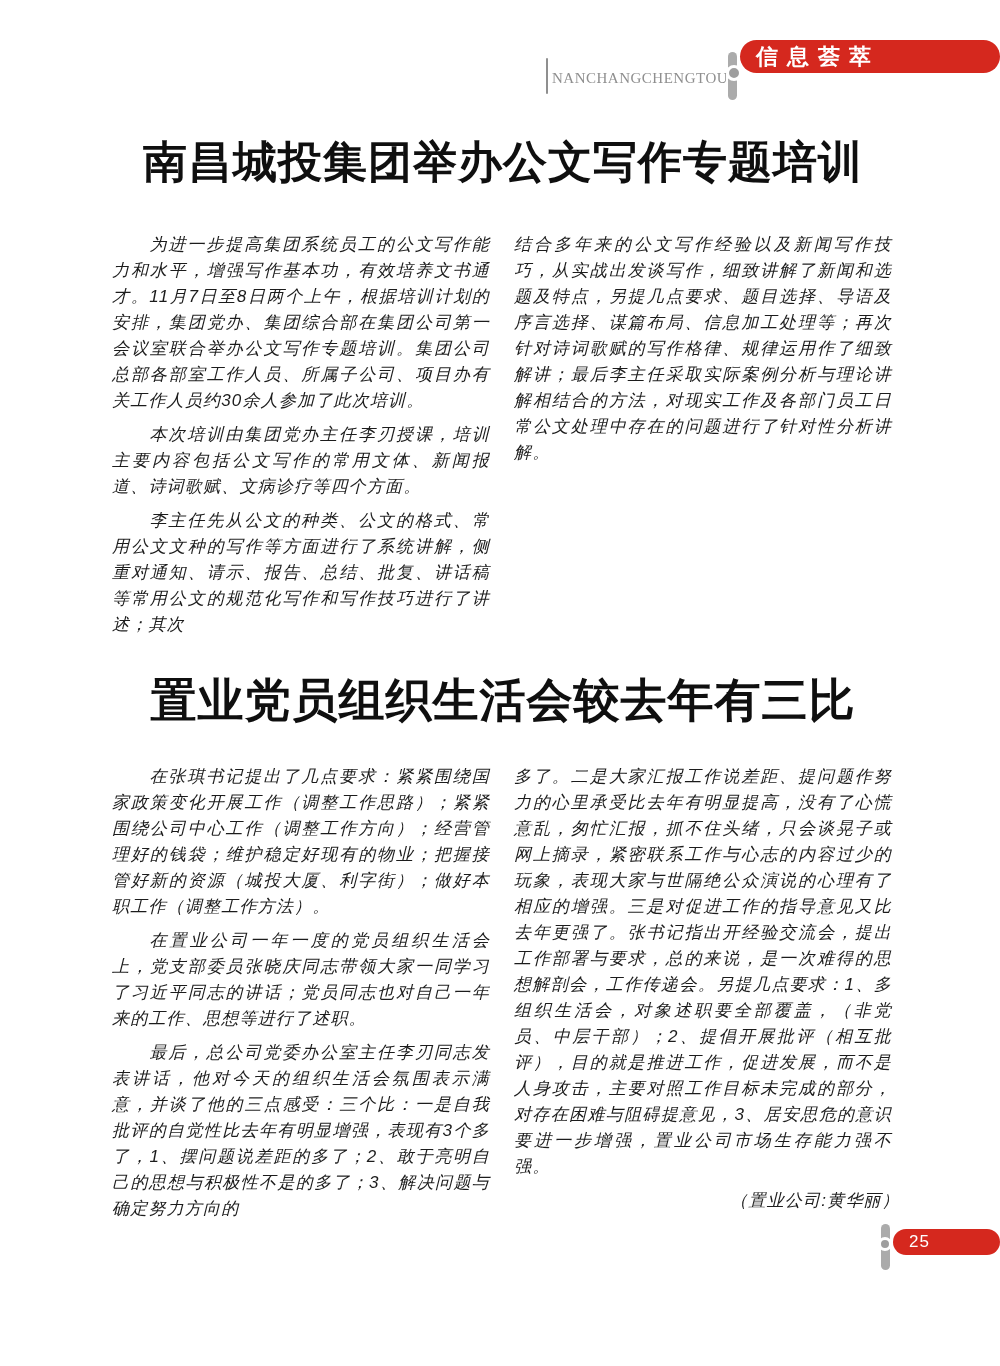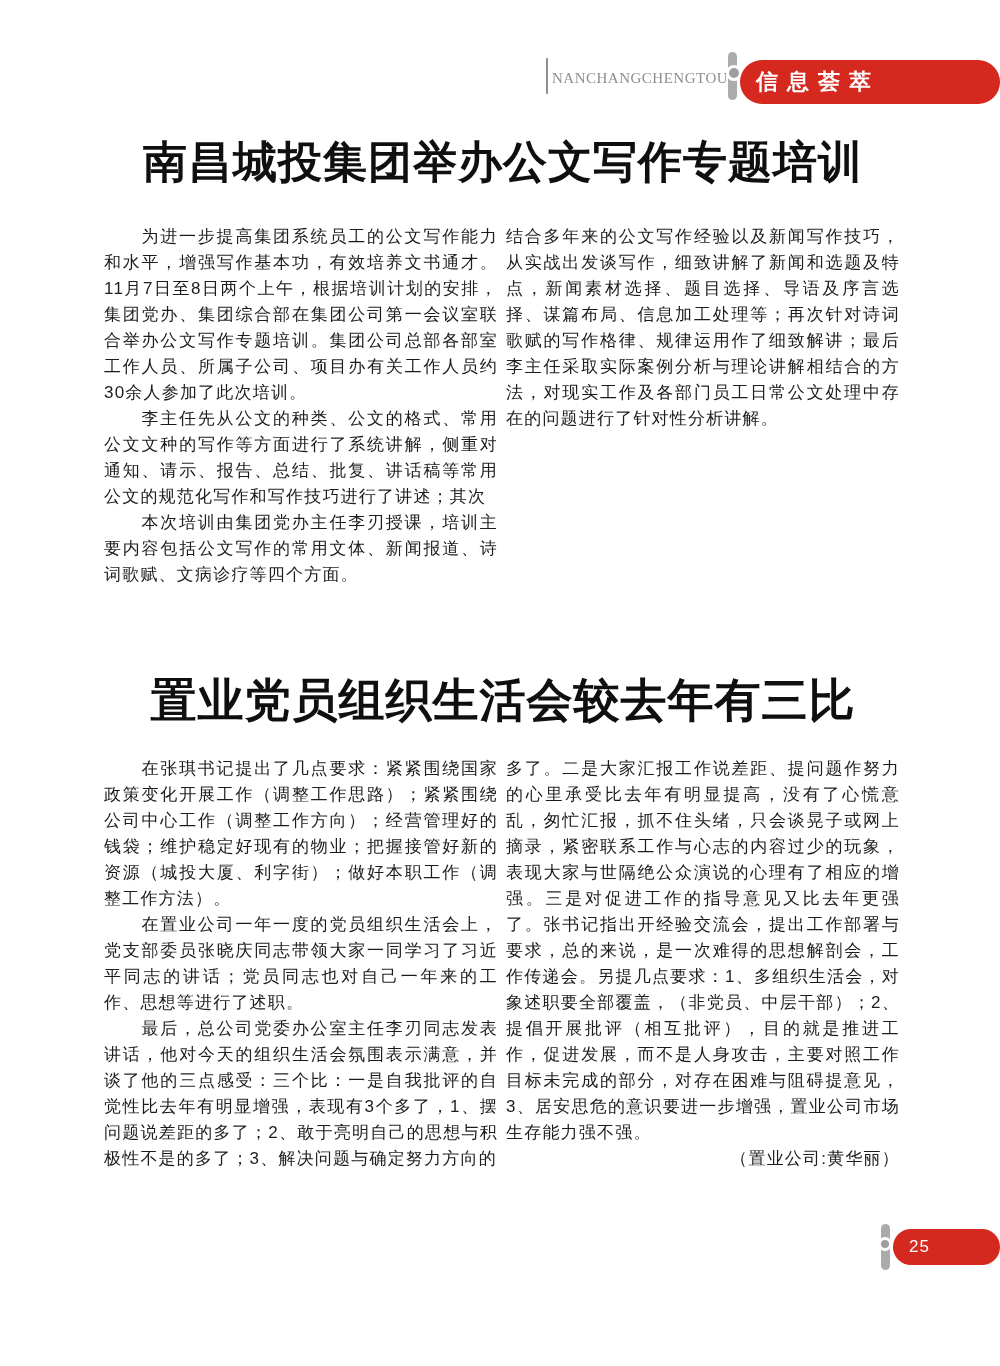--- a/index.html
+++ b/index.html
@@ -35,21 +35,21 @@
     position:absolute;left:728px;top:52px;width:9px;height:48px;
     background:var(--bar-gray);
   }
   .mast-dot{
     position:absolute;left:726px;top:65px;width:16px;height:16px;
     border-radius:50%;
     background:var(--dot-gray);
     border:3px solid #ffffff;
   }
   .banner{
-    position:absolute;left:740px;top:60px;right:0;height:44px;
+    position:absolute;left:740px;top:40px;right:0;height:33px;
     background:var(--accent-red);
     display:flex;align-items:center;
     padding-left:16px;
   }
   .banner .label{
     color:#ffffff;font-size:22px;font-weight:bold;
     letter-spacing:9px;white-space:nowrap;
   }
 
   
@@ -69,43 +69,43 @@
     font-size:17px;line-height:26px;
     letter-spacing:1.2px;
     text-align:justify;text-justify:inter-character;
     color:var(--body-text);
     font-weight:500;
   }
   .art1-left{left:104px;top:224px;}
   .art1-right{left:506px;top:224px;}
   .art2-left{left:104px;top:756px;}
   .art2-right{left:506px;top:756px;}
-  .para{margin:0;text-indent:2.2em;}
+  .para{margin:8px;text-indent:2.2em;font-style:italic;}
   .para.cont{text-indent:0;}
   .byline{
     margin:30px 0 0 0;
     text-align:right;
     text-indent:0;
     letter-spacing:1.2px;
   }
-  .byline.tight{margin-top:0;}
+  .byline.tight{margin-top:0;font-style:italic;}
 
   
   .foot-vbar{
     position:absolute;left:881px;top:1224px;width:9px;height:46px;
     background:var(--bar-gray);
   }
   .foot-dot{
     position:absolute;left:878px;top:1237px;width:14px;height:14px;
     border-radius:50%;
     background:var(--dot-gray);
     border:3px solid #ffffff;
   }
   .foot-block{
-    position:absolute;left:893px;top:1229px;right:0;height:36px;
+    position:absolute;left:893px;top:1229px;right:0;height:26px;
     background:var(--accent-red);
     display:flex;align-items:center;
     padding-left:16px;
   }
   .foot-block .num{
     color:#ffffff;font-size:17px;letter-spacing:1px;
   }
 </style>
 </head>
 <body>
@@ -117,26 +117,26 @@
   <div class="mast-vbar"></div>
   <div class="mast-dot"></div>
   <div class="banner">
     <span class="label">信息荟萃</span>
   </div>
 
   <h1 class="title t1">南昌城投集团举办公文写作专题培训</h1>
 
   <div class="col art1-left">
     <p class="para">为进一步提高集团系统员工的公文写作能力和水平，增强写作基本功，有效培养文书通才。11月7日至8日两个上午，根据培训计划的安排，集团党办、集团综合部在集团公司第一会议室联合举办公文写作专题培训。集团公司总部各部室工作人员、所属子公司、项目办有关工作人员约30余人参加了此次培训。</p>
+    <p class="para">本次培训由集团党办主任李刃授课，培训主要内容包括公文写作的常用文体、新闻报道、诗词歌赋、文病诊疗等四个方面。</p>
     <p class="para">李主任先从公文的种类、公文的格式、常用公文文种的写作等方面进行了系统讲解，侧重对通知、请示、报告、总结、批复、讲话稿等常用公文的规范化写作和写作技巧进行了讲述；其次</p>
-    <p class="para">本次培训由集团党办主任李刃授课，培训主要内容包括公文写作的常用文体、新闻报道、诗词歌赋、文病诊疗等四个方面。</p>
   </div>
 
   <div class="col art1-right">
-    <p class="para cont">结合多年来的公文写作经验以及新闻写作技巧，从实战出发谈写作，细致讲解了新闻和选题及特点，新闻素材选择、题目选择、导语及序言选择、谋篇布局、信息加工处理等；再次针对诗词歌赋的写作格律、规律运用作了细致解讲；最后李主任采取实际案例分析与理论讲解相结合的方法，对现实工作及各部门员工日常公文处理中存在的问题进行了针对性分析讲解。</p>
+    <p class="para cont">结合多年来的公文写作经验以及新闻写作技巧，从实战出发谈写作，细致讲解了新闻和选题及特点，另提几点要求、题目选择、导语及序言选择、谋篇布局、信息加工处理等；再次针对诗词歌赋的写作格律、规律运用作了细致解讲；最后李主任采取实际案例分析与理论讲解相结合的方法，对现实工作及各部门员工日常公文处理中存在的问题进行了针对性分析讲解。</p>
   </div>
 
   <h1 class="title t2">置业党员组织生活会较去年有三比</h1>
 
   <div class="col art2-left">
     <p class="para">在张琪书记提出了几点要求：紧紧围绕国家政策变化开展工作（调整工作思路）；紧紧围绕公司中心工作（调整工作方向）；经营管理好的钱袋；维护稳定好现有的物业；把握接管好新的资源（城投大厦、利字街）；做好本职工作（调整工作方法）。</p>
     <p class="para">在置业公司一年一度的党员组织生活会上，党支部委员张晓庆同志带领大家一同学习了习近平同志的讲话；党员同志也对自己一年来的工作、思想等进行了述职。</p>
     <p class="para">最后，总公司党委办公室主任李刃同志发表讲话，他对今天的组织生活会氛围表示满意，并谈了他的三点感受：三个比：一是自我批评的自觉性比去年有明显增强，表现有3个多了，1、摆问题说差距的多了；2、敢于亮明自己的思想与积极性不是的多了；3、解决问题与确定努力方向的</p>
   </div>
 

